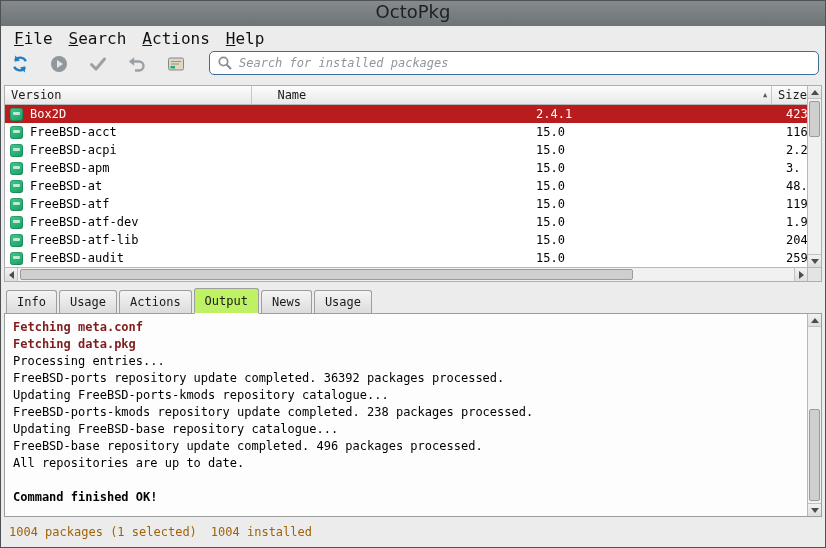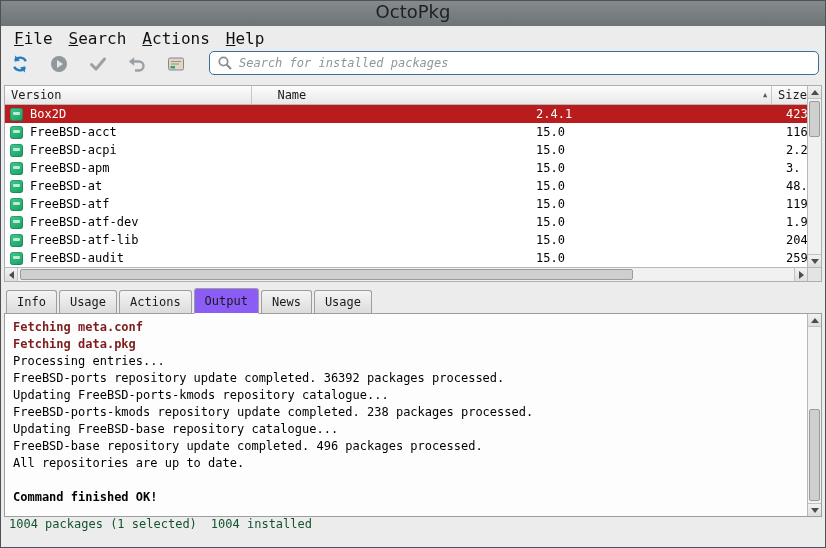--- a/index.html
+++ b/index.html
@@ -79,31 +79,31 @@
   .arr-down { border-left:4px solid transparent; border-right:4px solid transparent; border-top:5px solid #4c4c4c; }
   .arr-left { border-top:4px solid transparent; border-bottom:4px solid transparent; border-right:5px solid #4c4c4c; }
   .arr-right{ border-top:4px solid transparent; border-bottom:4px solid transparent; border-left:5px solid #4c4c4c; }
   
   .tabs { flex:0 0 31px; display:flex; align-items:flex-end; margin:0 3px; padding-left:2px; position:relative; z-index:2; }
   .tab {
     height:23px; padding:6px 10px; display:flex; align-items:center; font-size:12px; color:#1a1a1a;
     background:linear-gradient(#f4f4f4,#dcdcdc); border:1px solid #9e9e9e; border-bottom:none;
     border-radius:3px 3px 0 0; margin-right:2px;
   }
-  .tab.active { height:26px; background:#8b5cf6; border-bottom:1px solid #fdfdfd; margin-bottom:-1px; }
+  .tab.active { height:26px; background:#bef264; border-bottom:1px solid #fdfdfd; margin-bottom:-1px; }
   
   .output { flex:1; margin:0 3px; background:#fdfdfd; border:1px solid #9e9e9e; position:relative; overflow:hidden; }
   .olines { padding:5px 8px; font-size:12px; line-height:17px; color:#000; white-space:pre; }
   .oline.notice { color:#7f1d1d; font-weight:bold; }
   .oline.bold { font-weight:bold; }
   .ovscroll { position:absolute; top:0; right:0; bottom:0; width:14px; background:#f1f1f1; border-left:1px solid #b8b8b8; display:flex; flex-direction:column; }
   .ovscroll .sb-btn { height:13px; border-bottom:1px solid #c2c2c2; }
   .ovscroll .sb-btn:last-child { border-top:1px solid #c2c2c2; border-bottom:none; }
   
-  .statusbar { flex:0 0 30px; display:flex; align-items:flex-start; gap:14px; padding:0 8px; font-size:12px; color:#14532d; }
+  .statusbar { flex:0 0 30px; display:flex; align-items:center; gap:14px; padding:0 8px; font-size:12px; color:#a16207; }
 </style>
 </head>
 <body>
 
 <div class="window">
 
   <div class="titlebar">
     <span>OctoPkg</span>
   </div>
 

